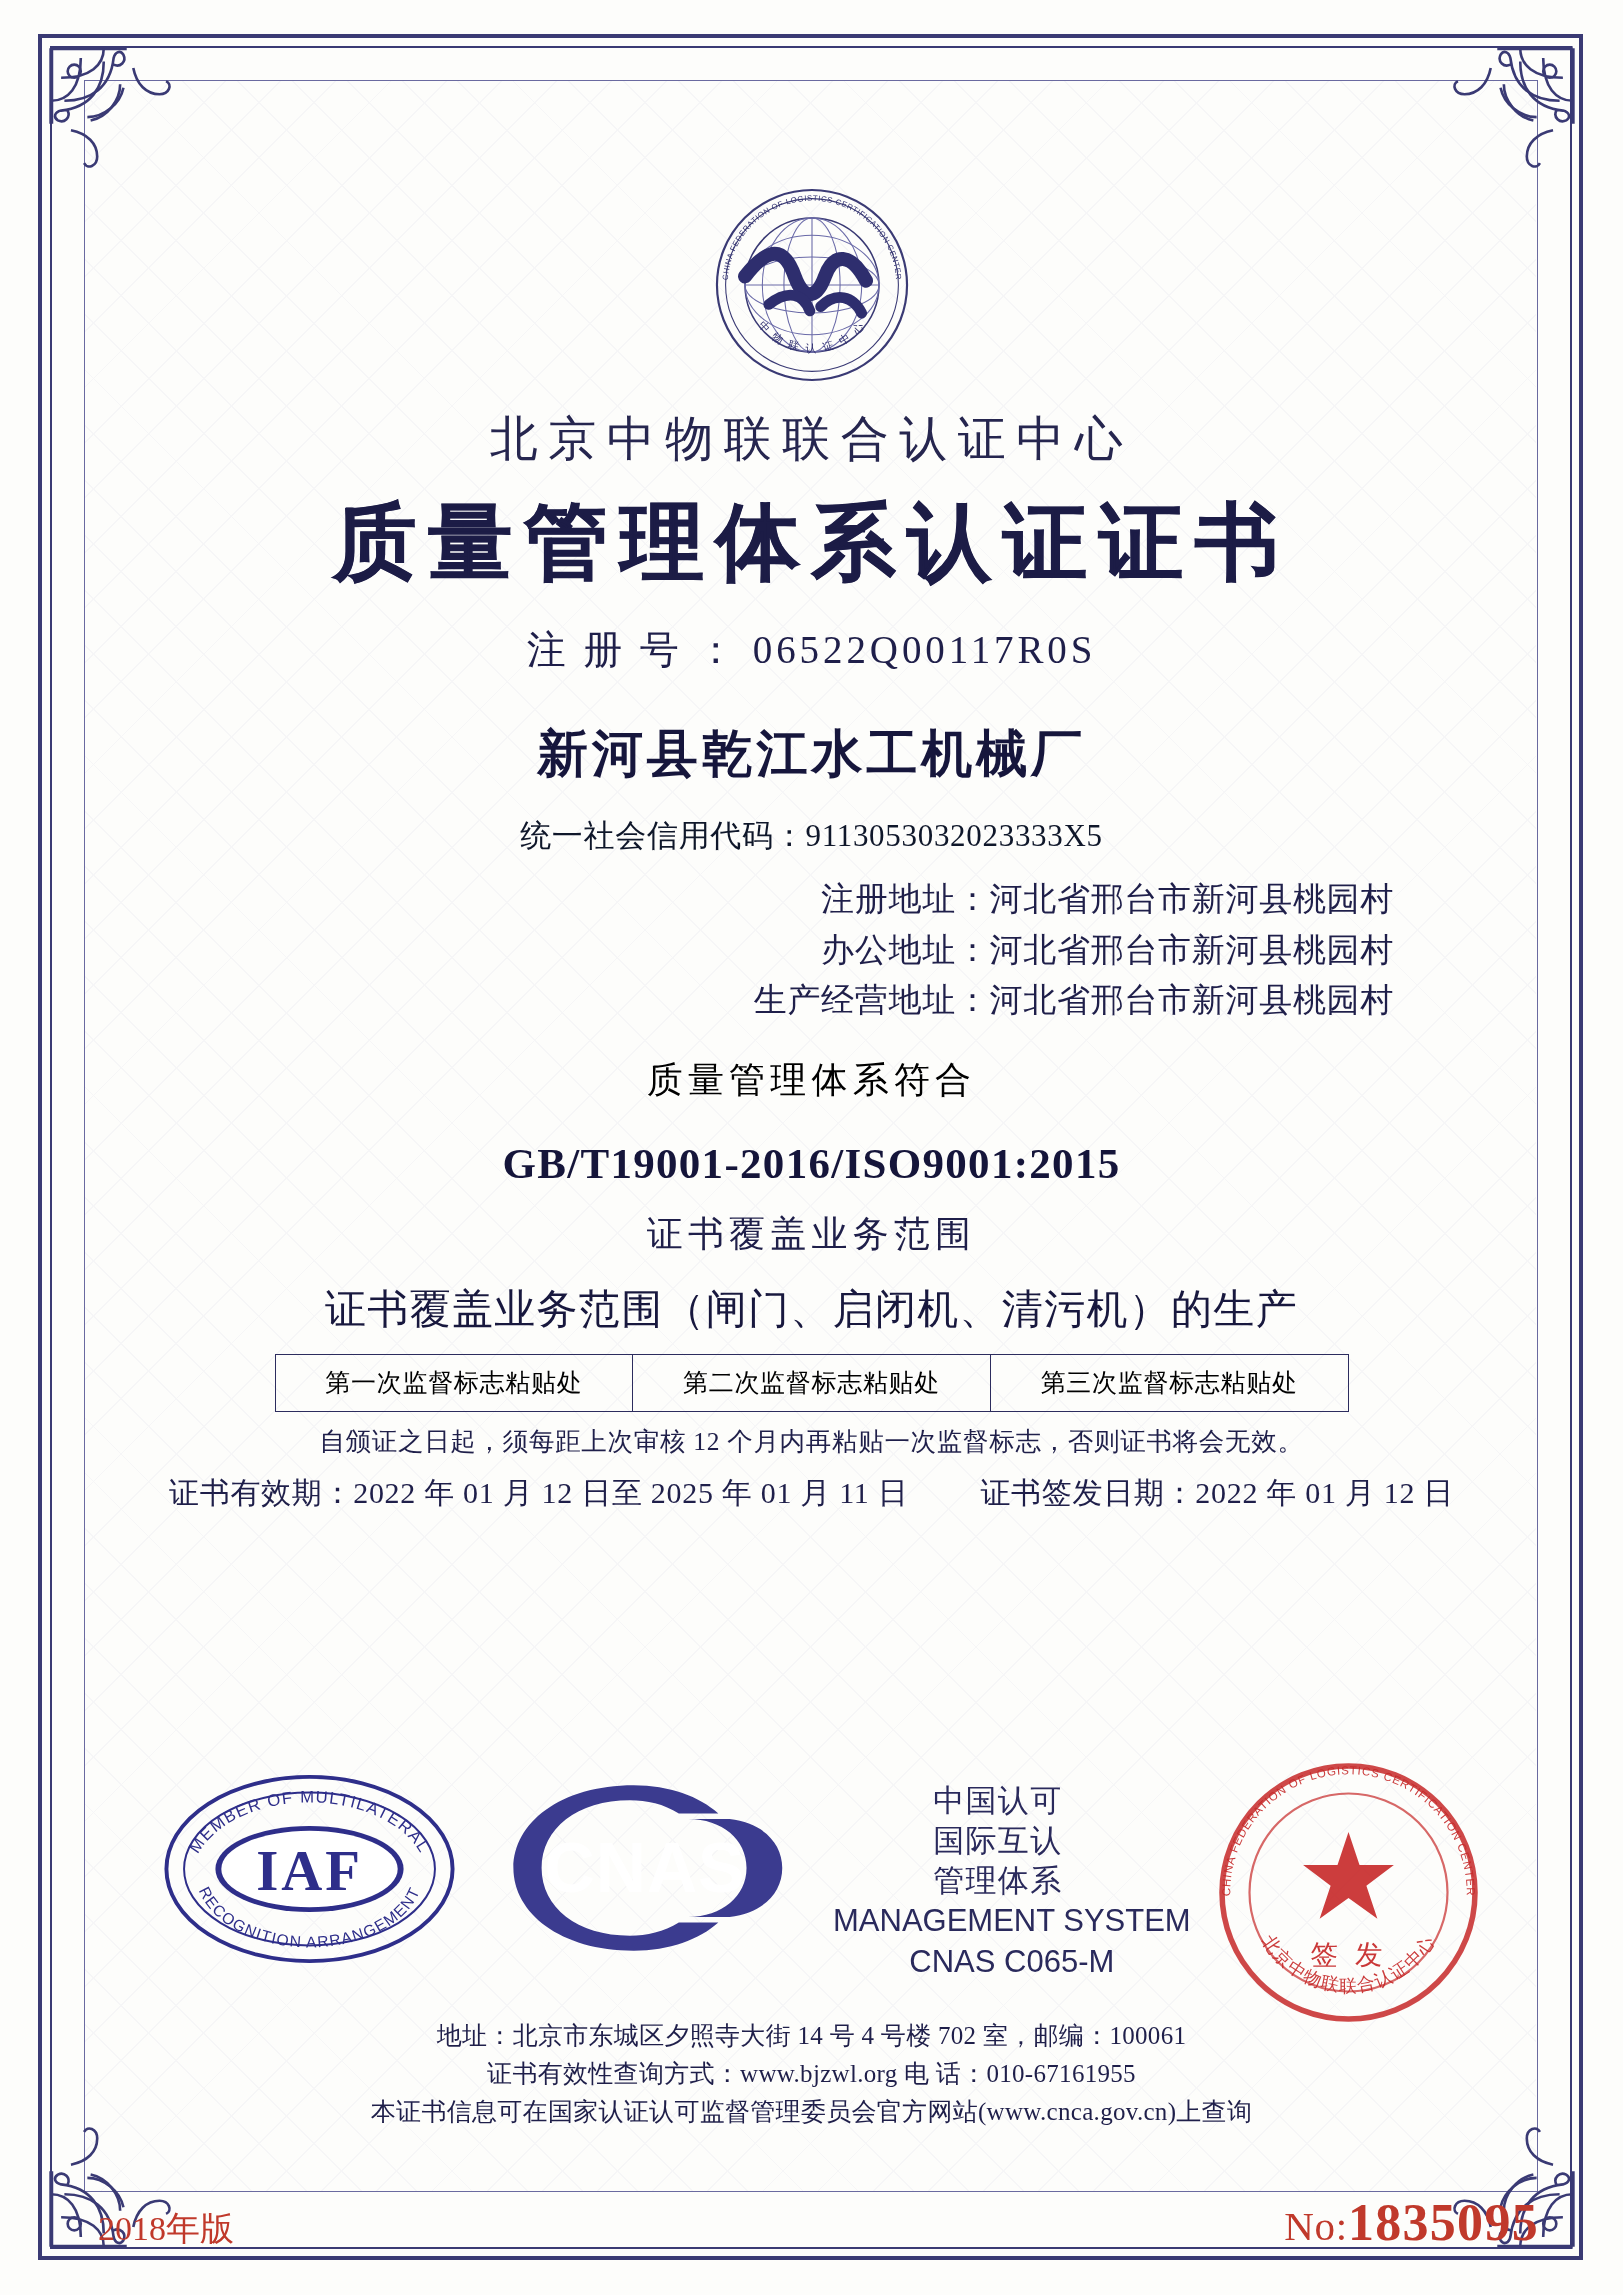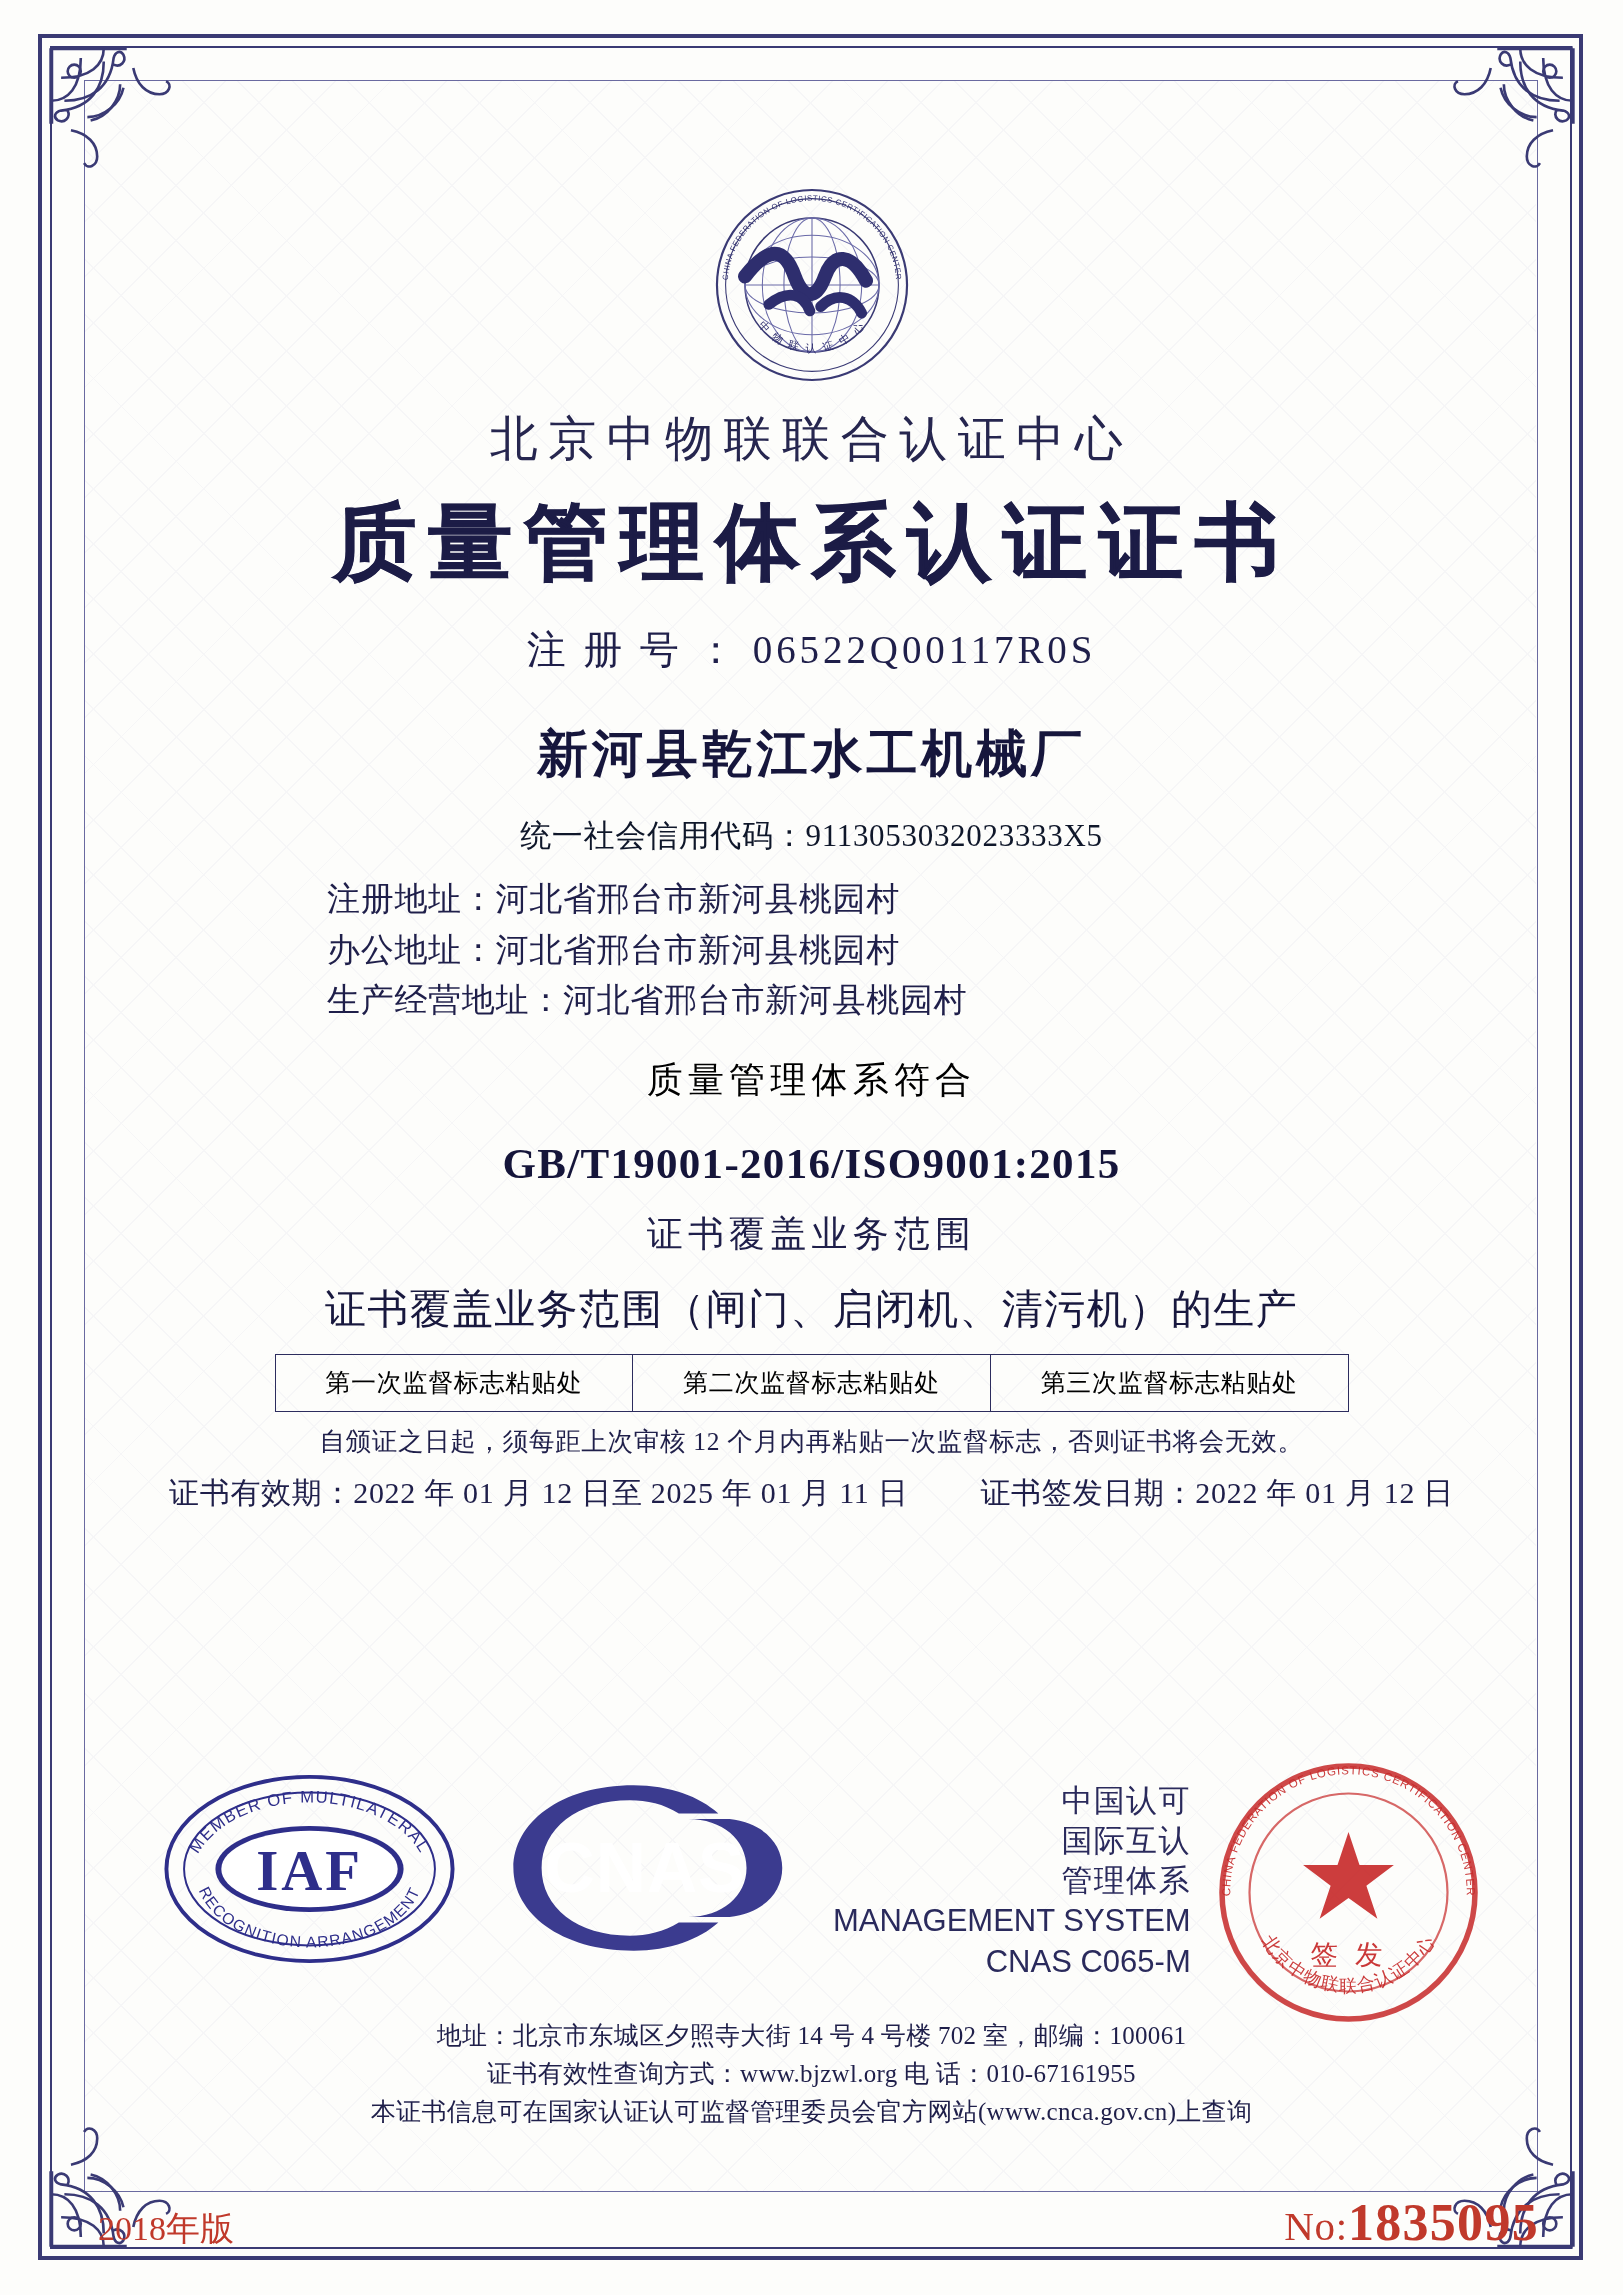--- a/index.html
+++ b/index.html
@@ -123,21 +123,21 @@
     font-size: 31px;
     letter-spacing: 0.7px;
     color: #0f172a;
   }
 
   .addr-block {
     margin-top: 17px;
     width: 1165px;
     margin-left: auto;
     margin-right: auto;
-    text-align: left;
+    text-align: right;
     padding-left: 98px;
     box-sizing: border-box;
   }
   .addr-line {
     font-size: 33px;
     line-height: 1.52;
     letter-spacing: 0.7px;
     color: #1f1f4a;
   }
 
@@ -230,21 +230,21 @@
     top: 11.8px;
     width: 282px;
     height: 190px;
   }
   .cnas svg { width:100%; height:100%; }
 
   .cnas-text {
     position: absolute;
     left: 707px;
     top: 19.6px;
-    text-align: right;
+    text-align: center;
     color: #2a2a5c;
     line-height: 1.30;
   }
   .cnas-text .cn { font-size: 31px; letter-spacing: 1.3px; }
   .cnas-text .en { font-size: 31px; letter-spacing: 0px; font-family: "Liberation Sans", sans-serif; margin-left: 28px; }
 
   .seal {
     position: absolute;
     right: 39px;
     top: -6.5px;

